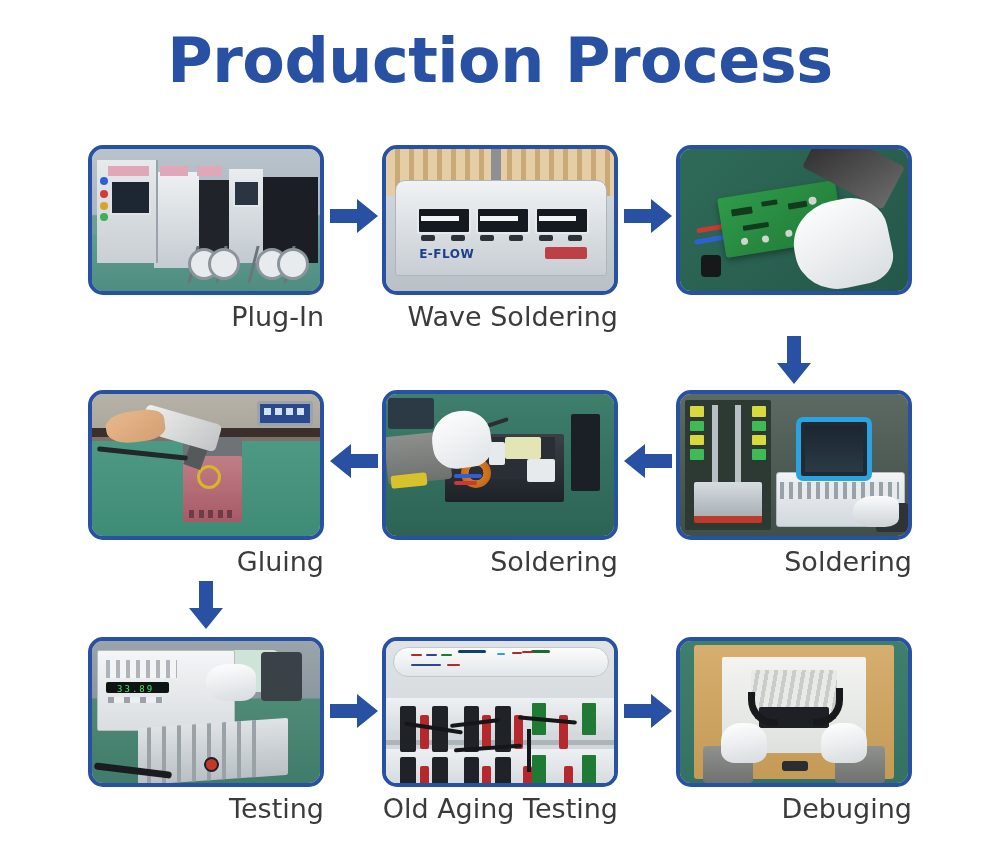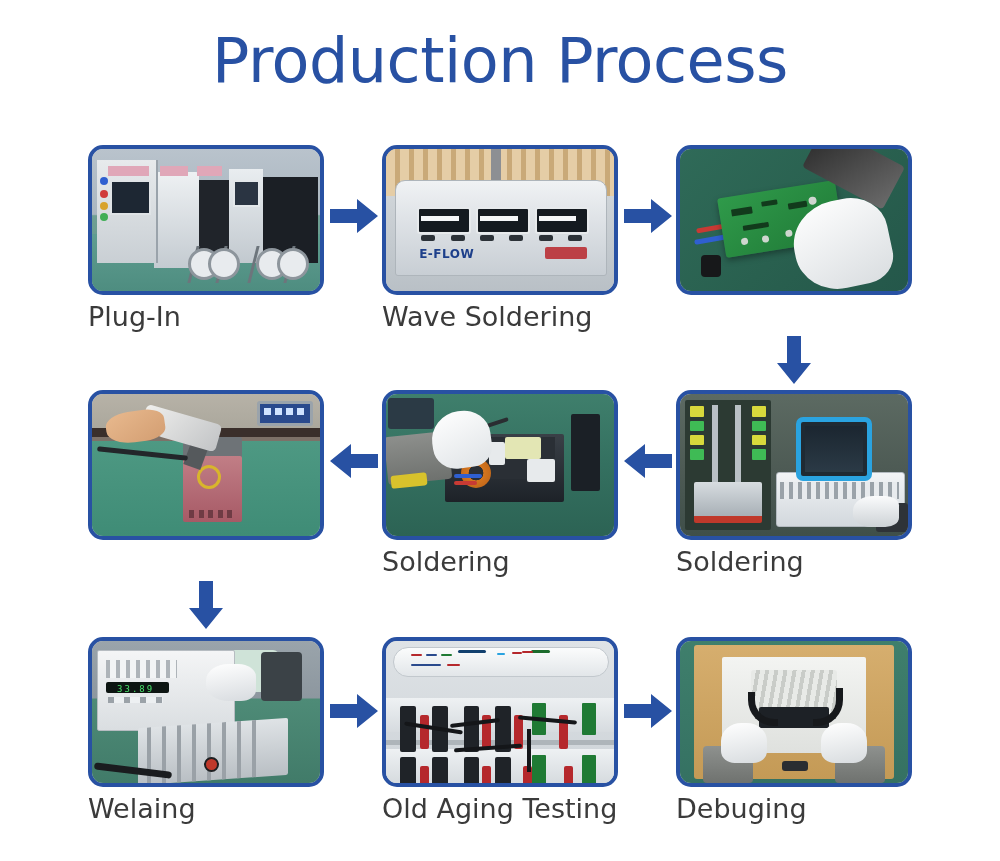--- a/index.html
+++ b/index.html
@@ -10,21 +10,21 @@
     overflow:hidden;
     position:relative;
   }
   #page{position:relative;width:1000px;height:861px;}
 
   
   .title{
     position:absolute;left:0;top:28px;width:1000px;
     text-align:center;
     font-family:"DejaVu Sans","Liberation Sans",sans-serif;
-    font-weight:normal;
+    font-weight:bold;
     font-size:62px;
     letter-spacing:-0.5px;
     color:#2851A3;
     line-height:1.05;
     white-space:nowrap;
   }
 
   
   .step{position:absolute;width:236px;}
   .card{
@@ -32,21 +32,21 @@
     width:236px;height:150px;
     border:4px solid #2851A3;
     border-radius:15px;
     overflow:hidden;
     box-sizing:border-box;
     background:#cfd6dc;
   }
   .photo{position:absolute;inset:0;overflow:hidden;}
   .caption{
     margin-top:6px;
-    text-align:left;
+    text-align:right;
     font-size:27px;
     color:#3b3b3b;
     font-weight:400;
     white-space:nowrap;
     line-height:1.2;
   }
 
   
   .arrow{position:absolute;}
   .arrow svg{display:block;}
@@ -358,20 +358,21 @@
             <div class="slot" style="left:58%"></div>
           <div class="slot" style="left:74%"></div>
         </div>
         <div class="ring"></div>
         <div class="nozzle"></div>
         <div class="gun"></div>
         <div class="hand"></div>
         <div class="cord"></div>
       </div>
     </div>
+    <div class="caption">Gluing</div>
   </div>
 
   <div class="arrow" style="left:330px;top:441px;">
     <svg width="48" height="40" viewBox="0 0 48 40">
         <polygon points="48,13 21,13 21,3 0,20 21,37 21,27 48,27" fill="#2851A3"></polygon>
       </svg>
   </div>
 
   <div class="step" style="left:382px;top:390px;">
     <div class="card">
@@ -455,21 +456,21 @@
             <div class="rib" style="left:36%"></div>
           <div class="rib" style="left:46%"></div>
             <div class="rib" style="left:56%"></div>
           <div class="rib" style="left:66%"></div>
             <div class="rib" style="left:76%"></div>
         </div>
         <div class="btn"></div>
         <div class="cable"></div>
       </div>
     </div>
-    <div class="caption">Welaing</div>
+    <div class="caption">Testing</div>
   </div>
 
   <div class="arrow" style="left:330px;top:691px;">
     <svg width="48" height="40" viewBox="0 0 48 40">
         <polygon points="0,13 27,13 27,3 48,20 27,37 27,27 0,27" fill="#2851A3"></polygon>
       </svg>
   </div>
 
   <div class="step" style="left:382px;top:637px;">
     <div class="card">

